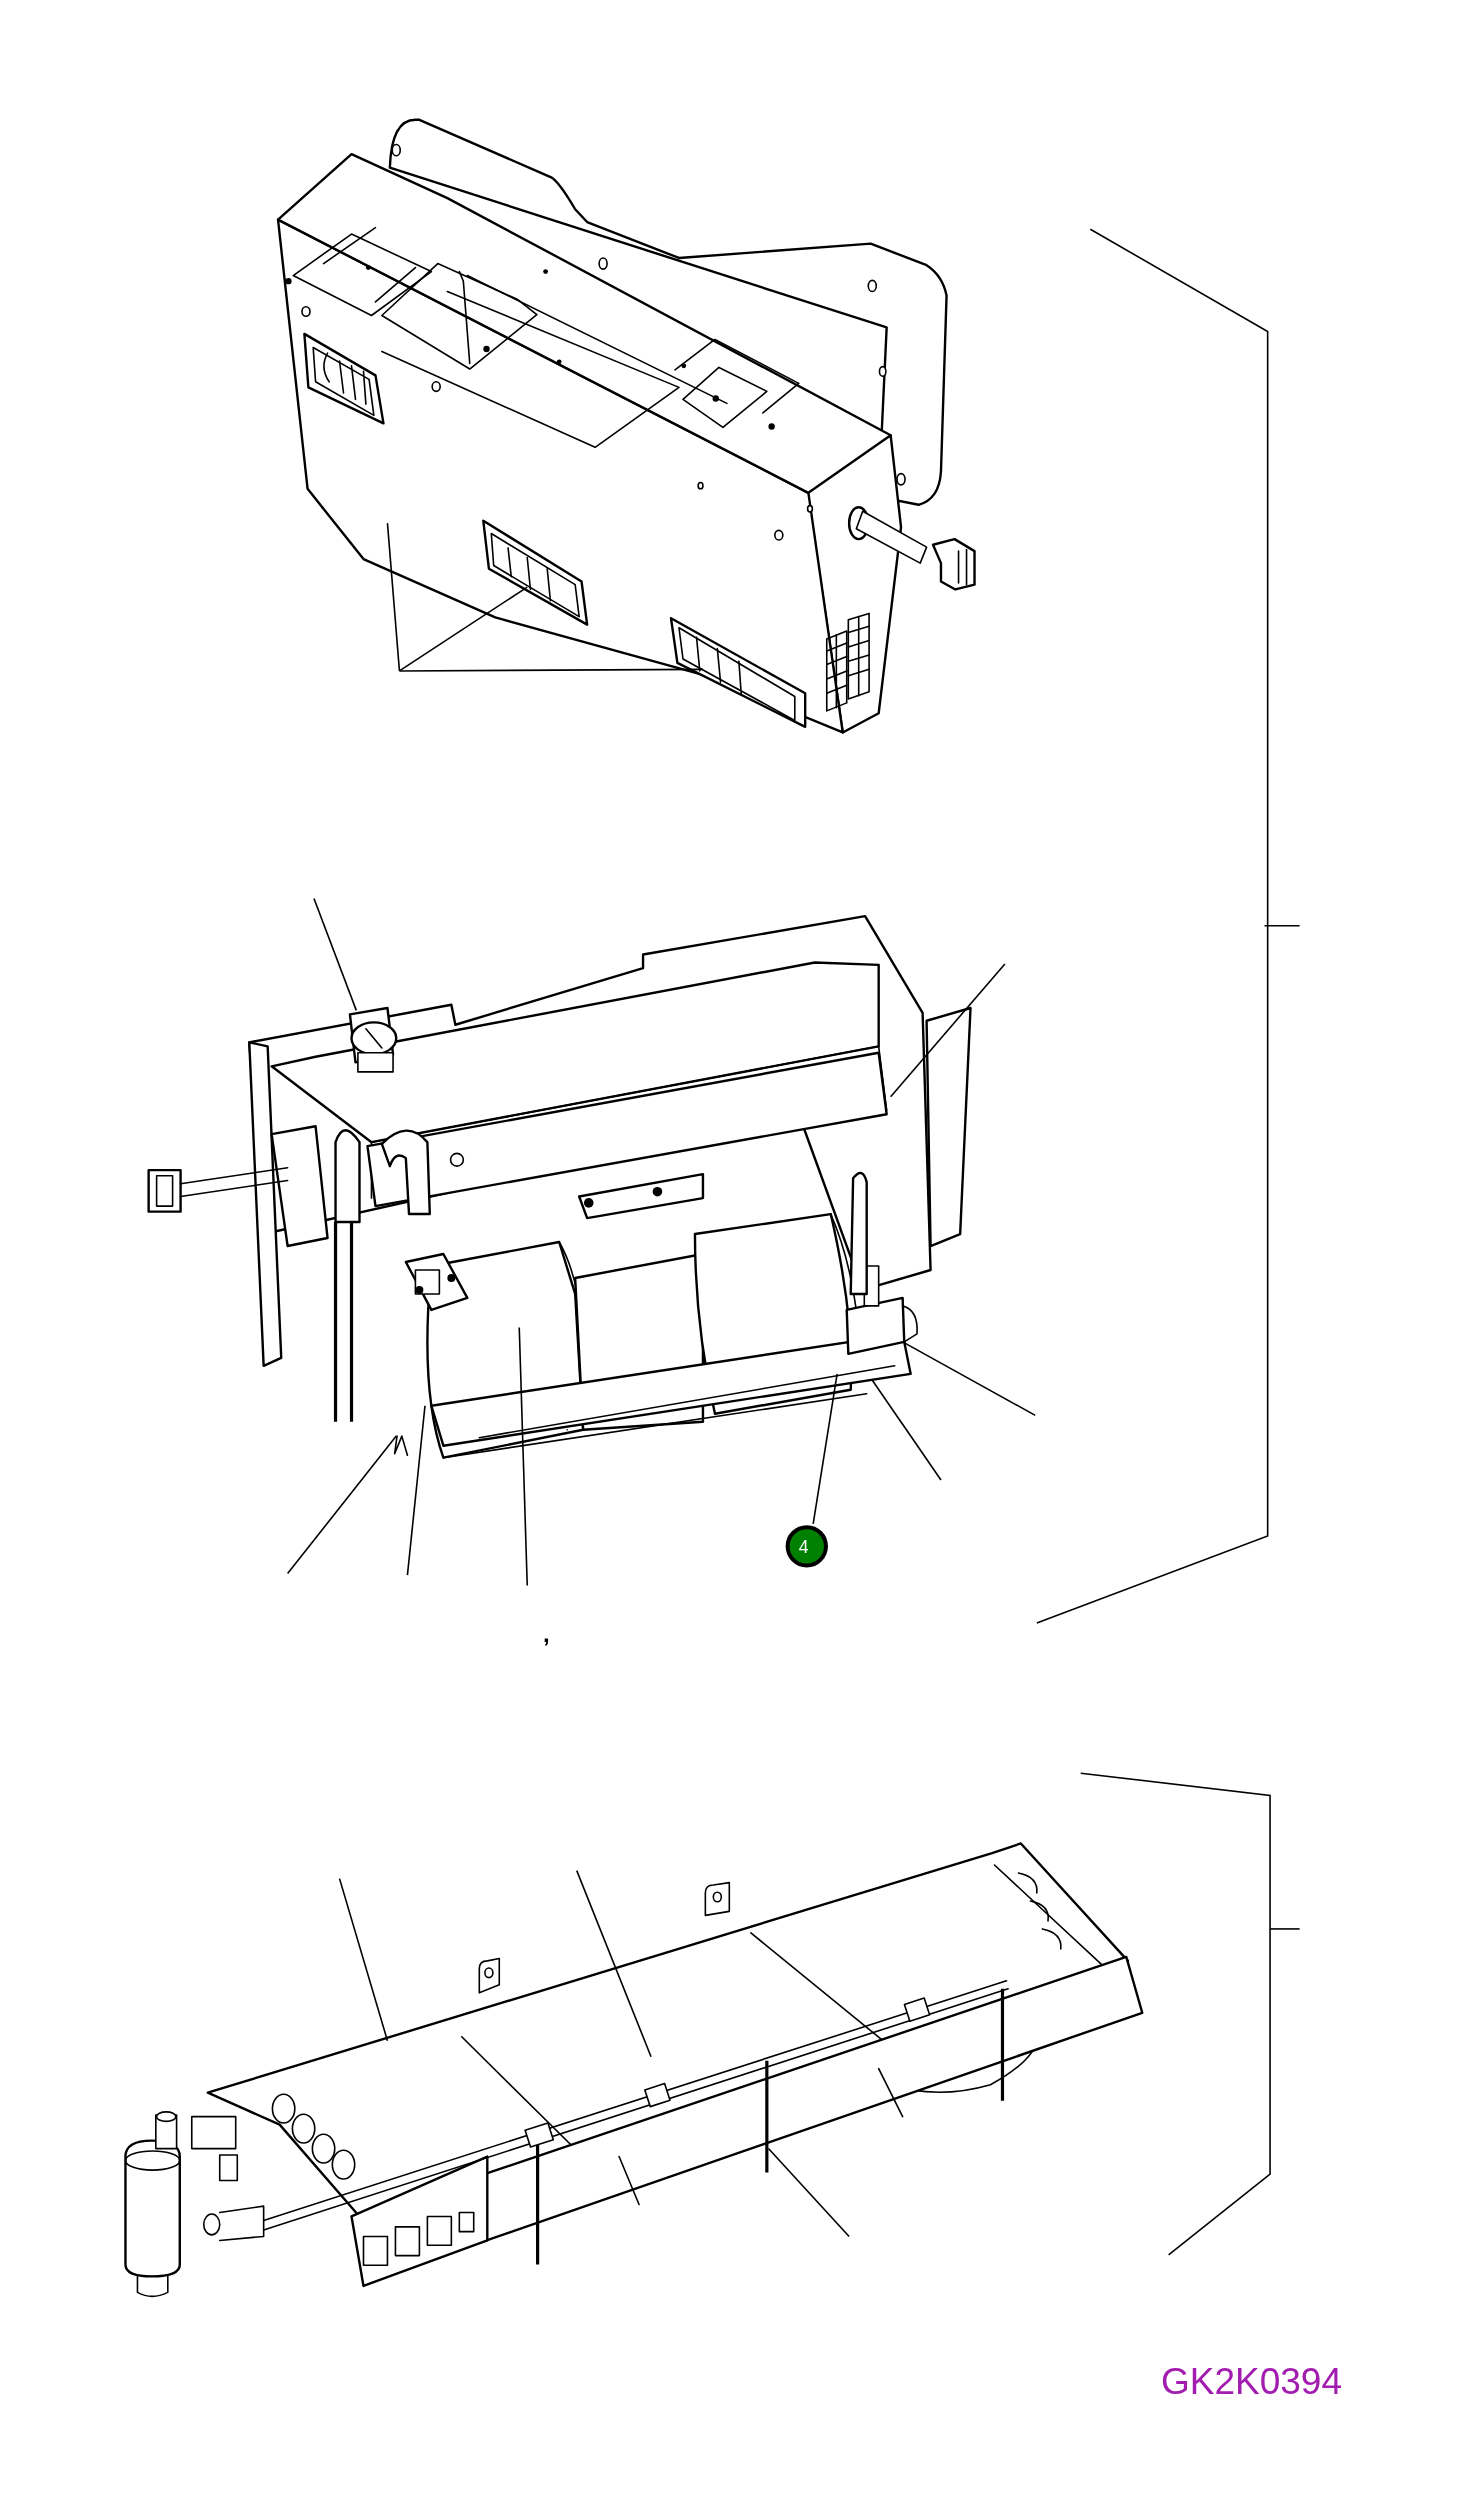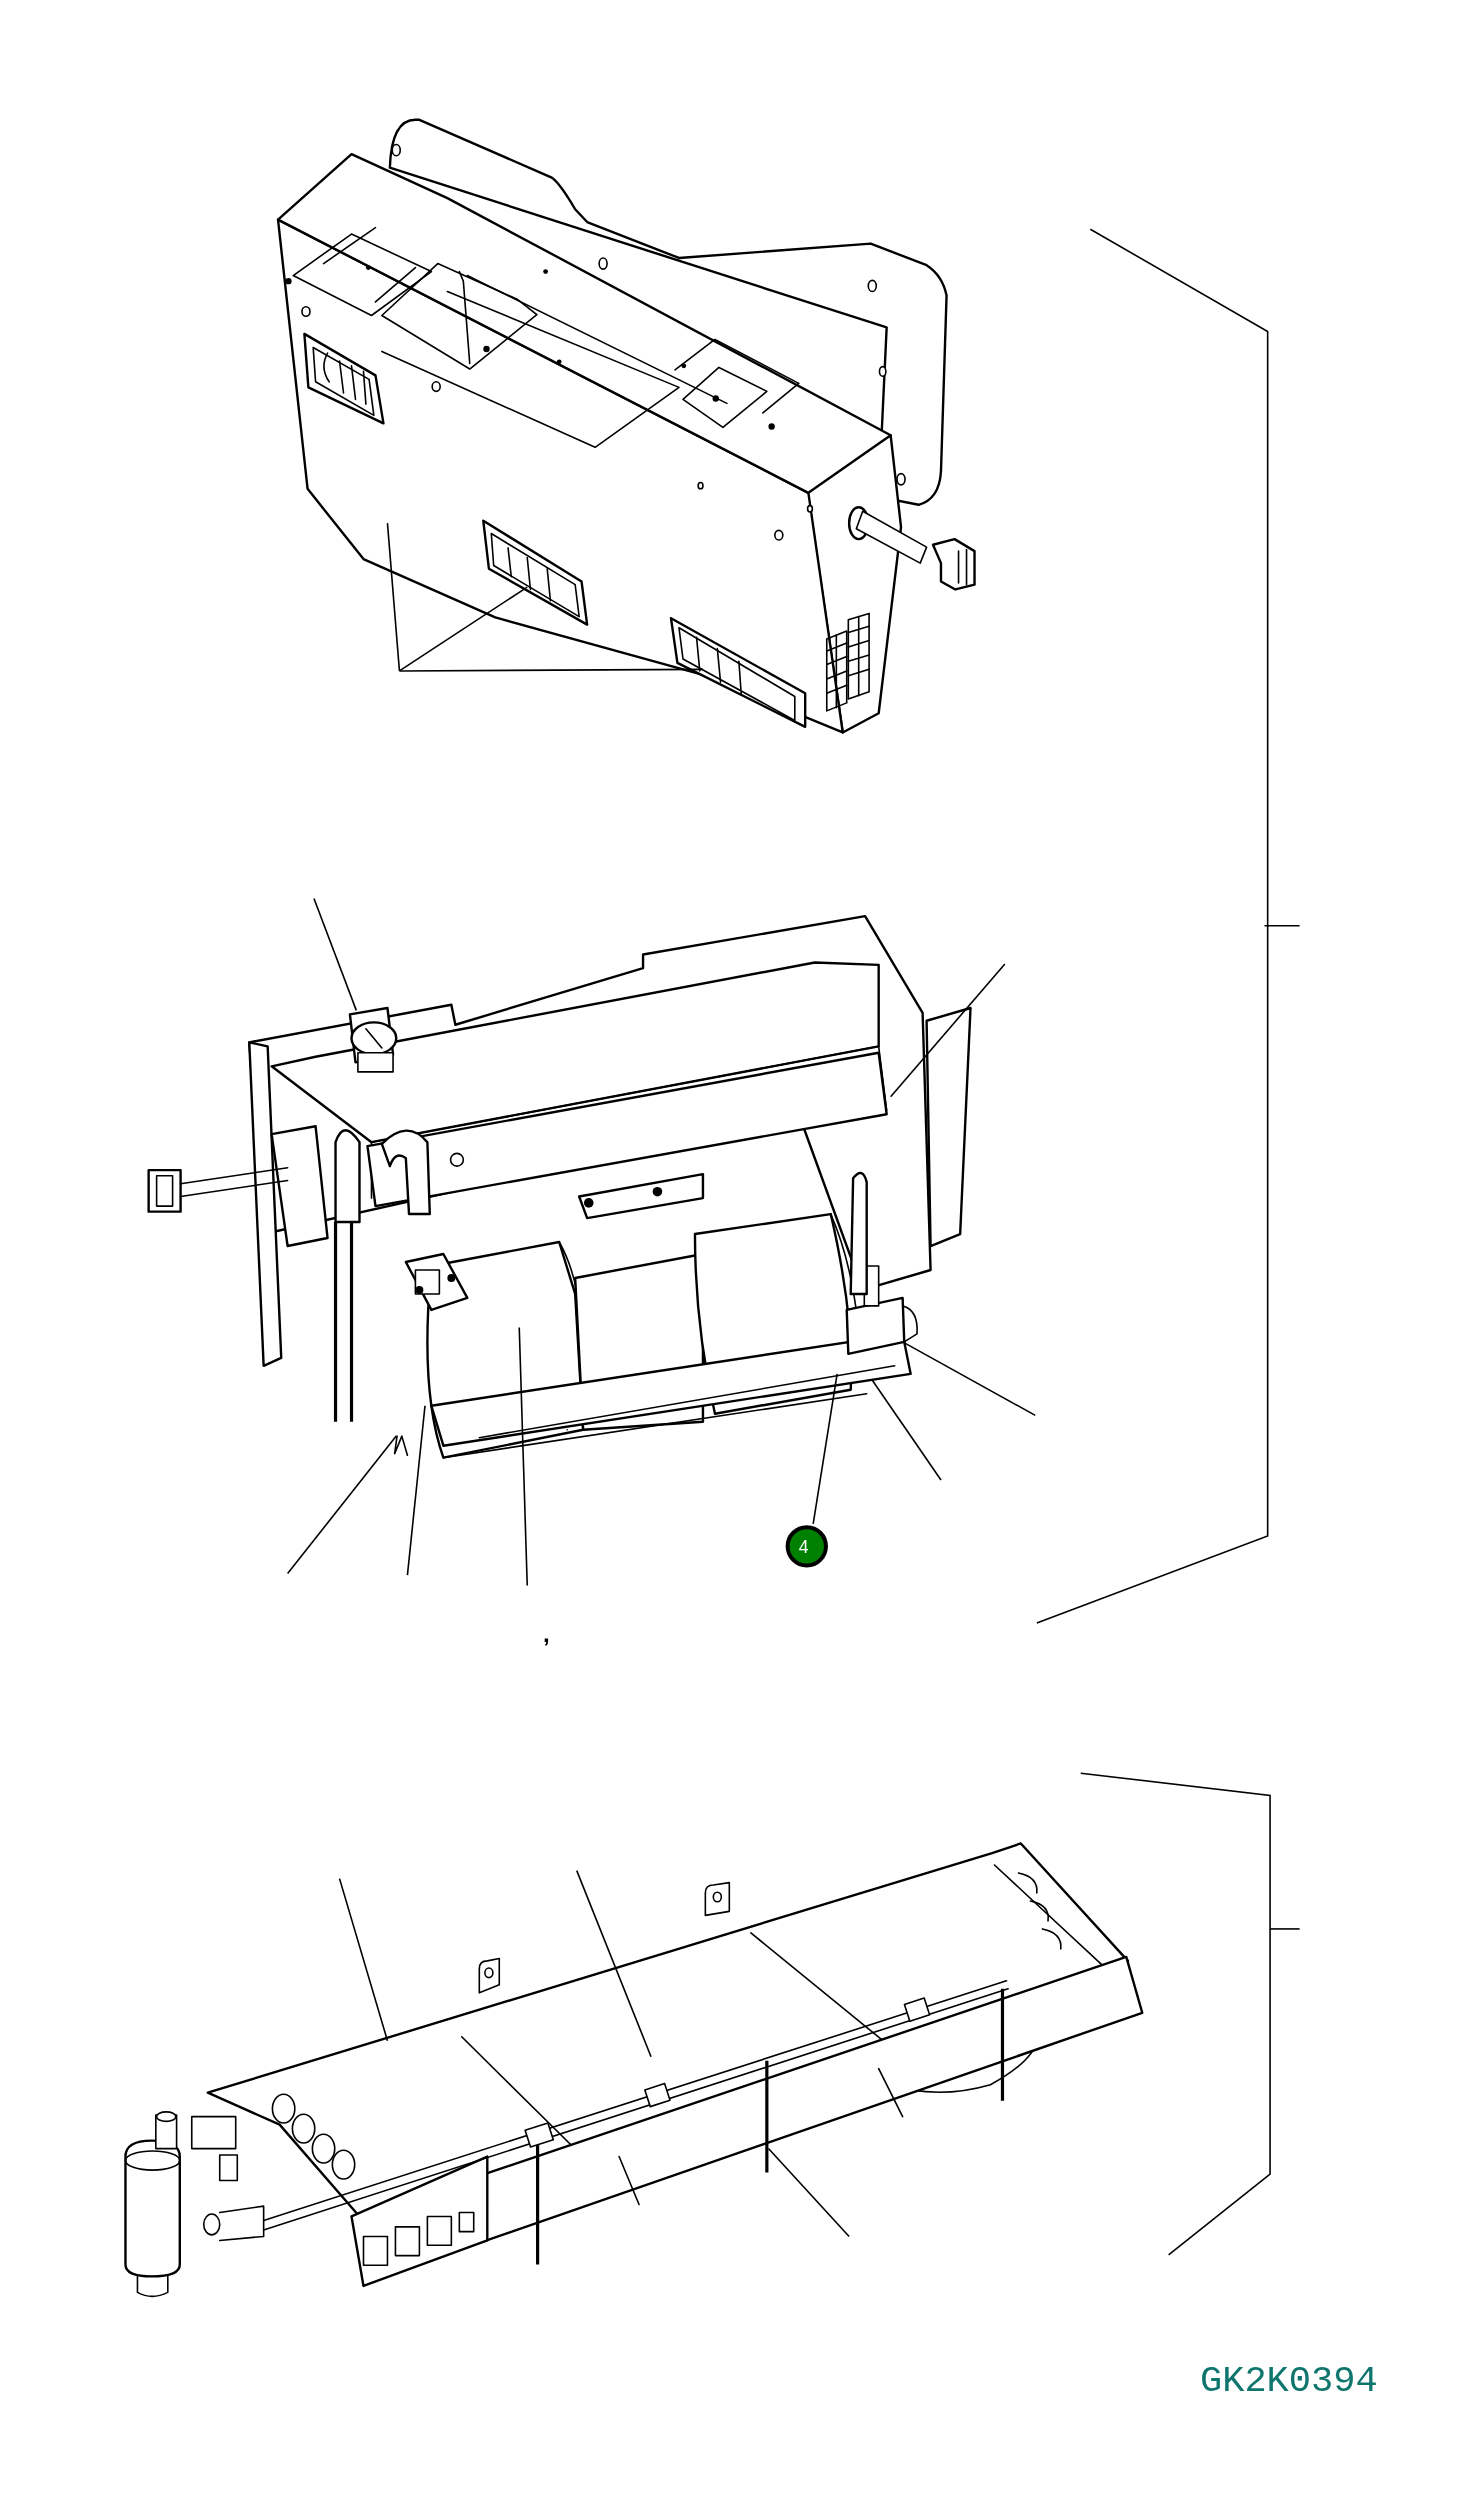--- a/index.html
+++ b/index.html
@@ -24,25 +24,25 @@
     .ln { stroke: #000; fill: none; stroke-width: 2; stroke-linejoin: round; stroke-linecap: round; }
     .ln-thick { stroke: #000; fill: none; stroke-width: 4; stroke-linejoin: round; }
     .fill-w { fill: #fff; stroke: #000; stroke-width: 3; stroke-linejoin: round; }
     .fill-w2 { fill: #fff; stroke: #000; stroke-width: 2; stroke-linejoin: round; }
     .dot { fill: #000; }
     .leader { stroke: #000; stroke-width: 2; fill: none; }
     .callout-circle { stroke: #000; stroke-width: 5; }
     .callout-text { font-family: "Liberation Sans", sans-serif; font-size: 22px; fill: #ffffff; text-anchor: middle; dominant-baseline: central; }
     .part-number {
       position: absolute;
-      left: 1200px;
+      left: 1161px;
       top: 2363px;
-      font-family: Liberation Mono, monospace;
+      font-family: Liberation Sans, sans-serif;
       font-size: 37px;
-      color: #0f766e;
+      color: #a21caf;
       letter-spacing: 0px;
       line-height: 1;
     }
     .stray-mark {
       position: absolute;
       left: 543px;
       top: 1622px;
       font-family: "Liberation Sans", sans-serif;
       font-size: 24px;
       font-weight: bold;

